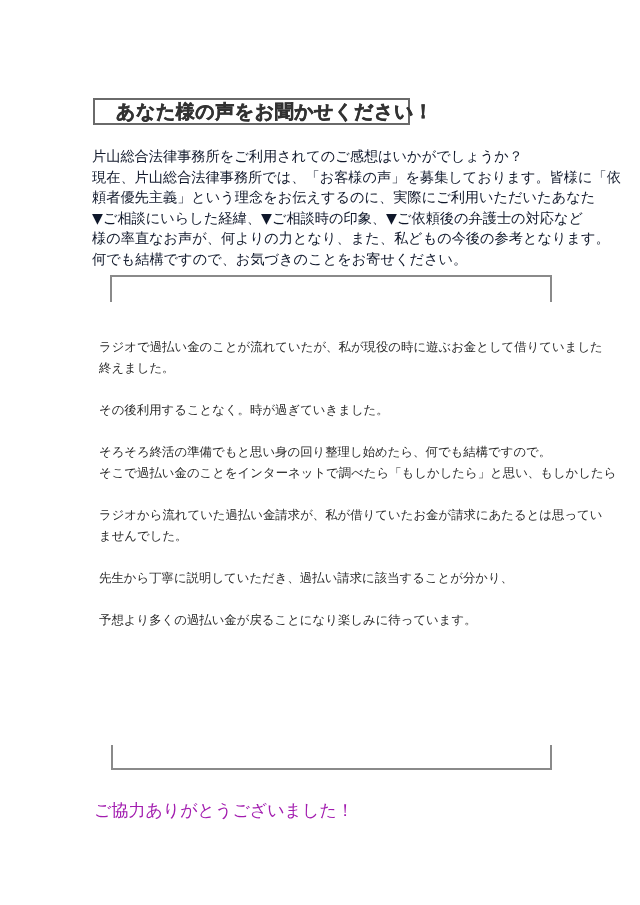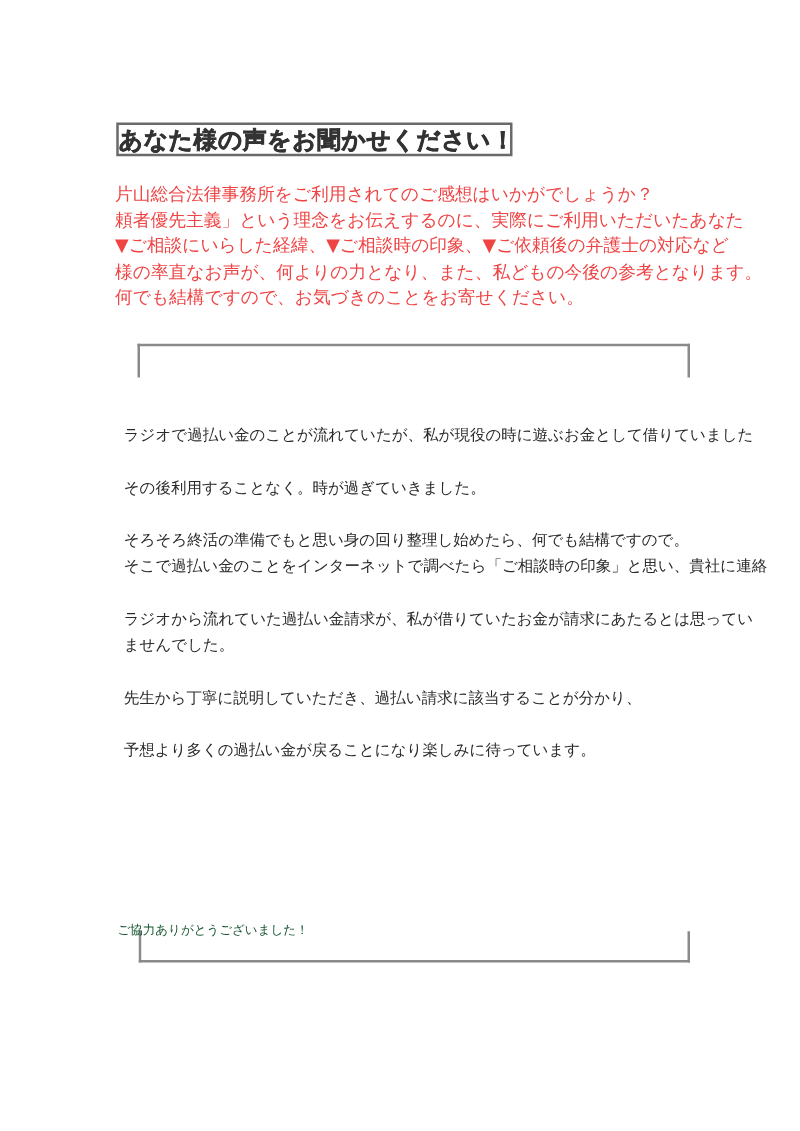--- a/index.html
+++ b/index.html
@@ -10,39 +10,39 @@
       overflow: hidden;
       color: #222222;
     }
     .title-box {
       position: absolute;
       left: 93px; top: 98px;
       width: 317px; height: 27px;
       border: 2px solid #6a6a6a;
       box-sizing: border-box;
       display: flex; align-items: center;
-      padding-left: 0;
+      padding-left: 21px;
     }
     .title-text {
       font-family: "DejaVu Sans", sans-serif;
       font-weight: bold;
       font-size: 19px;
       letter-spacing: 0.5px;
       color: #333333;
       white-space: nowrap;
       -webkit-text-stroke: 0.5px #333;
     }
     .intro {
       position: absolute;
       left: 92px; top: 146px;
       width: 470px;
       font-family: "DejaVu Sans", sans-serif;
       font-size: 14.2px;
       line-height: 20.5px;
-      color: #ef4444;
+      color: #0f172a;
     }
     .intro div { white-space: nowrap; }
     .bracket-top {
       position: absolute;
       left: 110px; top: 275px;
       width: 442px; height: 27px;
       border-top: 2px solid #8a8a8a;
       border-left: 2px solid #8a8a8a;
       border-right: 2px solid #8a8a8a;
       box-sizing: border-box;
@@ -53,63 +53,65 @@
       width: 441px; height: 25px;
       border-bottom: 2px solid #8a8a8a;
       border-left: 2px solid #8a8a8a;
       border-right: 2px solid #8a8a8a;
       box-sizing: border-box;
     }
     .body-text {
       position: absolute;
       left: 99px; top: 338px;
       width: 470px;
-      font-family: Liberation Serif, serif;
+      font-family: Liberation Mono, monospace;
       font-size: 12.4px;
       line-height: 21px;
       color: #2a2a2a;
     }
     .para { margin: 0 0 21px 0; }
     .para div { white-space: nowrap; }
     .thanks {
       position: absolute;
-      left: 94px; top: 737px;
+      left: 94px; top: 799px;
       font-family: "DejaVu Sans", sans-serif;
-      font-size: 10px;
-      color: #14532d;
+      font-size: 17px;
+      color: #a21caf;
       white-space: nowrap;
     }
   </style>
 </head>
 <body>
 
 <div class="title-box">
   <span class="title-text">あなた様の声をお聞かせください！</span>
 </div>
 
 <div class="intro">
   <div>片山総合法律事務所をご利用されてのご感想はいかがでしょうか？</div>
+  <div>現在、片山総合法律事務所では、「お客様の声」を募集しております。皆様に「依</div>
   <div>頼者優先主義」という理念をお伝えするのに、実際にご利用いただいたあなた</div>
   <div>▼ご相談にいらした経緯、▼ご相談時の印象、▼ご依頼後の弁護士の対応など</div>
   <div>様の率直なお声が、何よりの力となり、また、私どもの今後の参考となります。</div>
   <div>何でも結構ですので、お気づきのことをお寄せください。</div>
 </div>
 
 <div class="bracket-top"></div>
 
 <div class="body-text">
   <div class="para">
     <div>ラジオで過払い金のことが流れていたが、私が現役の時に遊ぶお金として借りていました</div>
+    <div>終えました。</div>
   </div>
   <div class="para">
     <div>その後利用することなく。時が過ぎていきました。</div>
   </div>
   <div class="para">
     <div>そろそろ終活の準備でもと思い身の回り整理し始めたら、何でも結構ですので。</div>
-    <div>そこで過払い金のことをインターネットで調べたら「ご相談時の印象」と思い、貴社に連絡</div>
+    <div>そこで過払い金のことをインターネットで調べたら「もしかしたら」と思い、もしかしたら</div>
   </div>
   <div class="para">
     <div>ラジオから流れていた過払い金請求が、私が借りていたお金が請求にあたるとは思ってい</div>
     <div>ませんでした。</div>
   </div>
   <div class="para">
     <div>先生から丁寧に説明していただき、過払い請求に該当することが分かり、</div>
   </div>
   <div class="para">
     <div>予想より多くの過払い金が戻ることになり楽しみに待っています。</div>

